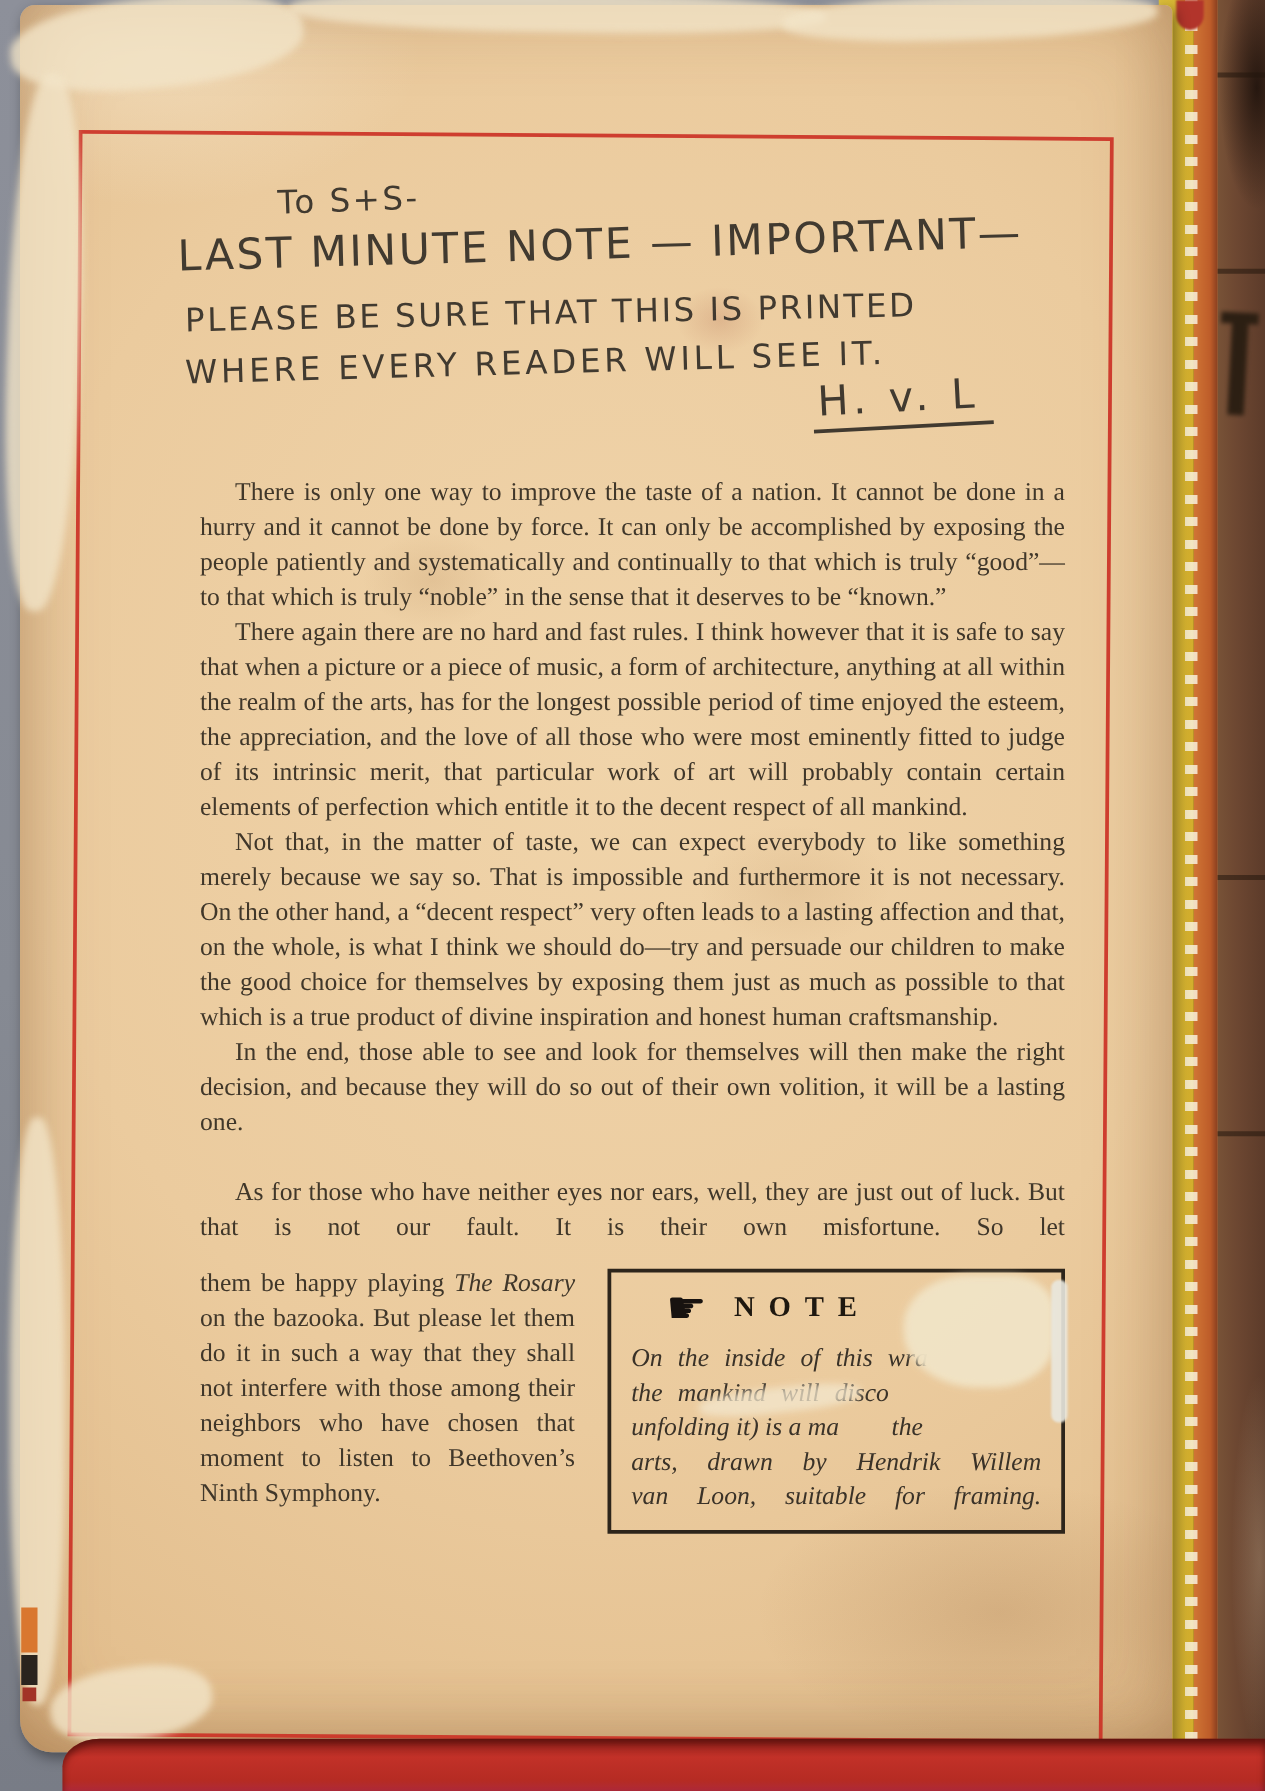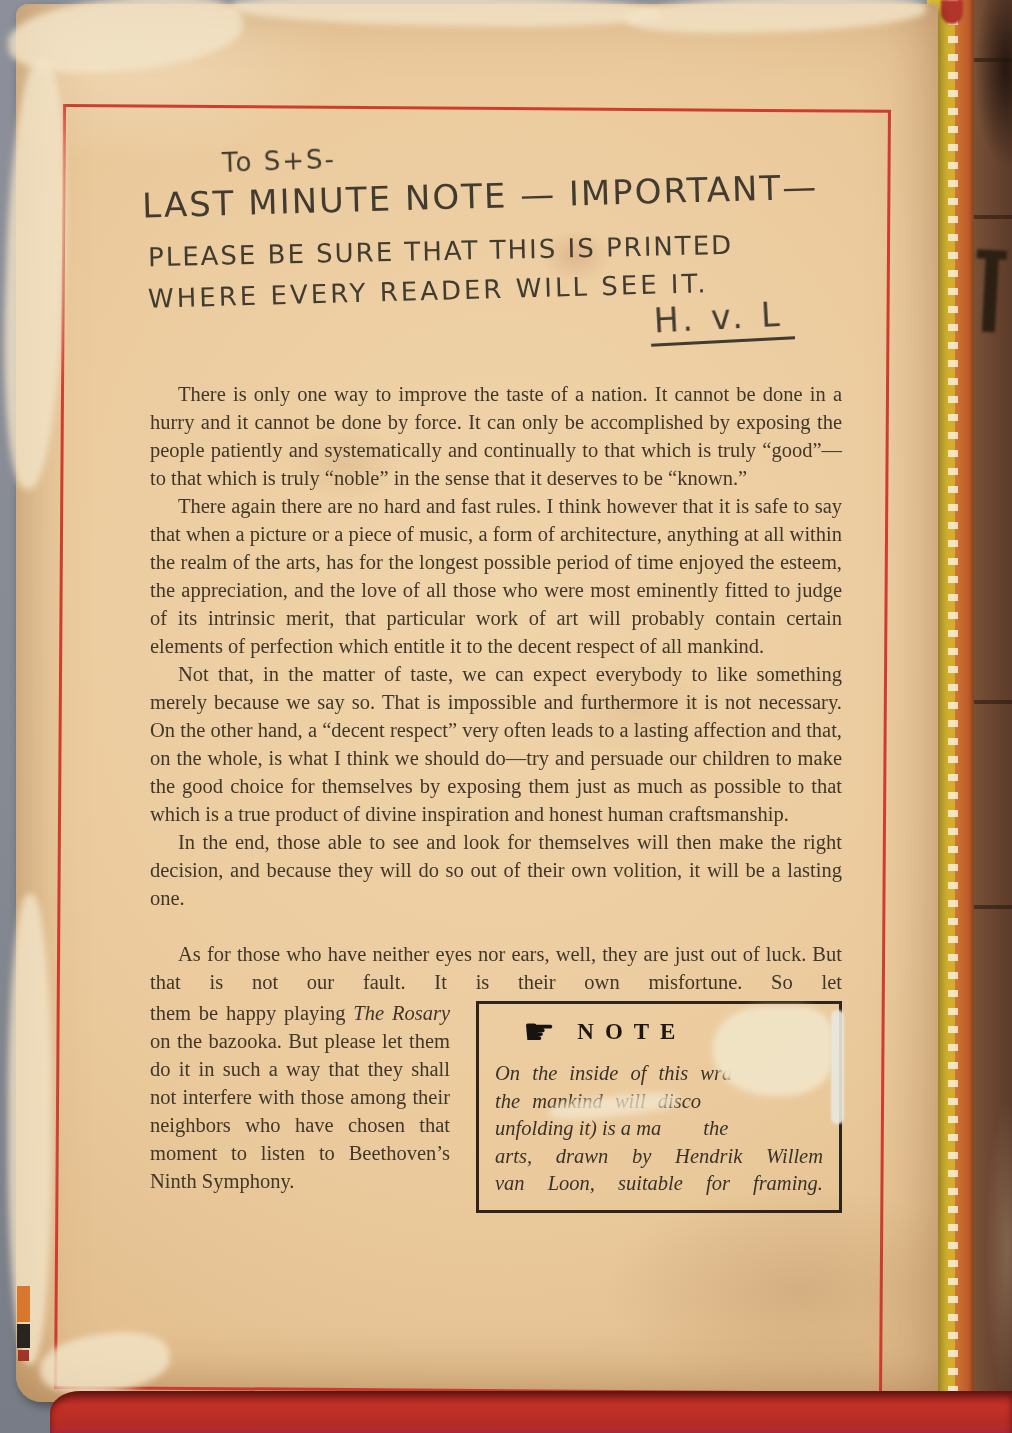--- a/index.html
+++ b/index.html
@@ -61,25 +61,25 @@
   .handwriting{position:absolute;left:0;top:0;color:#332e27;font-family:"DejaVu Sans",sans-serif;opacity:.92;}
   .hw{position:absolute;white-space:nowrap;}
   .hw-to{left:206px;top:142px;font-size:26px;letter-spacing:2px;transform:rotate(-2deg);}
   .hw-headline{left:126px;top:172px;font-size:34px;letter-spacing:2px;transform:rotate(-1.6deg);}
   .hw-line2{left:132px;top:232px;font-size:26px;letter-spacing:2px;transform:rotate(-1.2deg);}
   .hw-line3{left:132px;top:272px;font-size:26px;letter-spacing:3px;transform:rotate(-1.6deg);}
   .hw-sig{left:634px;top:294px;font-size:33px;letter-spacing:4px;border-bottom:3px solid #332e27;
     padding:0 10px 3px 4px;transform:rotate(-3deg);}
 
   
-  .printed{position:absolute;left:134px;top:376px;width:692px;font-size:20.5px;line-height:28px;
+  .printed{position:absolute;left:144px;top:376px;width:692px;font-size:20.5px;line-height:28px;
     color:#40372a;text-align:justify;}
   .printed p{margin:0;text-indent:28px;}
   .printed p.lead{text-align-last:justify;margin-top:28px;}
-  .bottom-row{display:flex;justify-content:space-between;margin-top:3px;}
+  .bottom-row{display:flex;justify-content:space-between;margin-top:17px;}
   .left-col{width:300px;text-align:justify;}
   .left-col span, .left-col em{text-indent:0;}
   .bottom-row p{text-indent:0;}
 
   
   .note-box{width:366px;min-height:198px;border:3px solid #2d251b;box-sizing:border-box;
     padding:10px 16px 12px;position:relative;color:#3a3228;margin-top:2px;}
   .note-head{display:flex;align-items:center;gap:22px;margin:0 0 10px 28px;}
   .manicule{font-size:36px;line-height:1;color:#181310;}
   .note-title{font-family:Liberation Serif, serif;font-weight:bold;font-size:23px;

